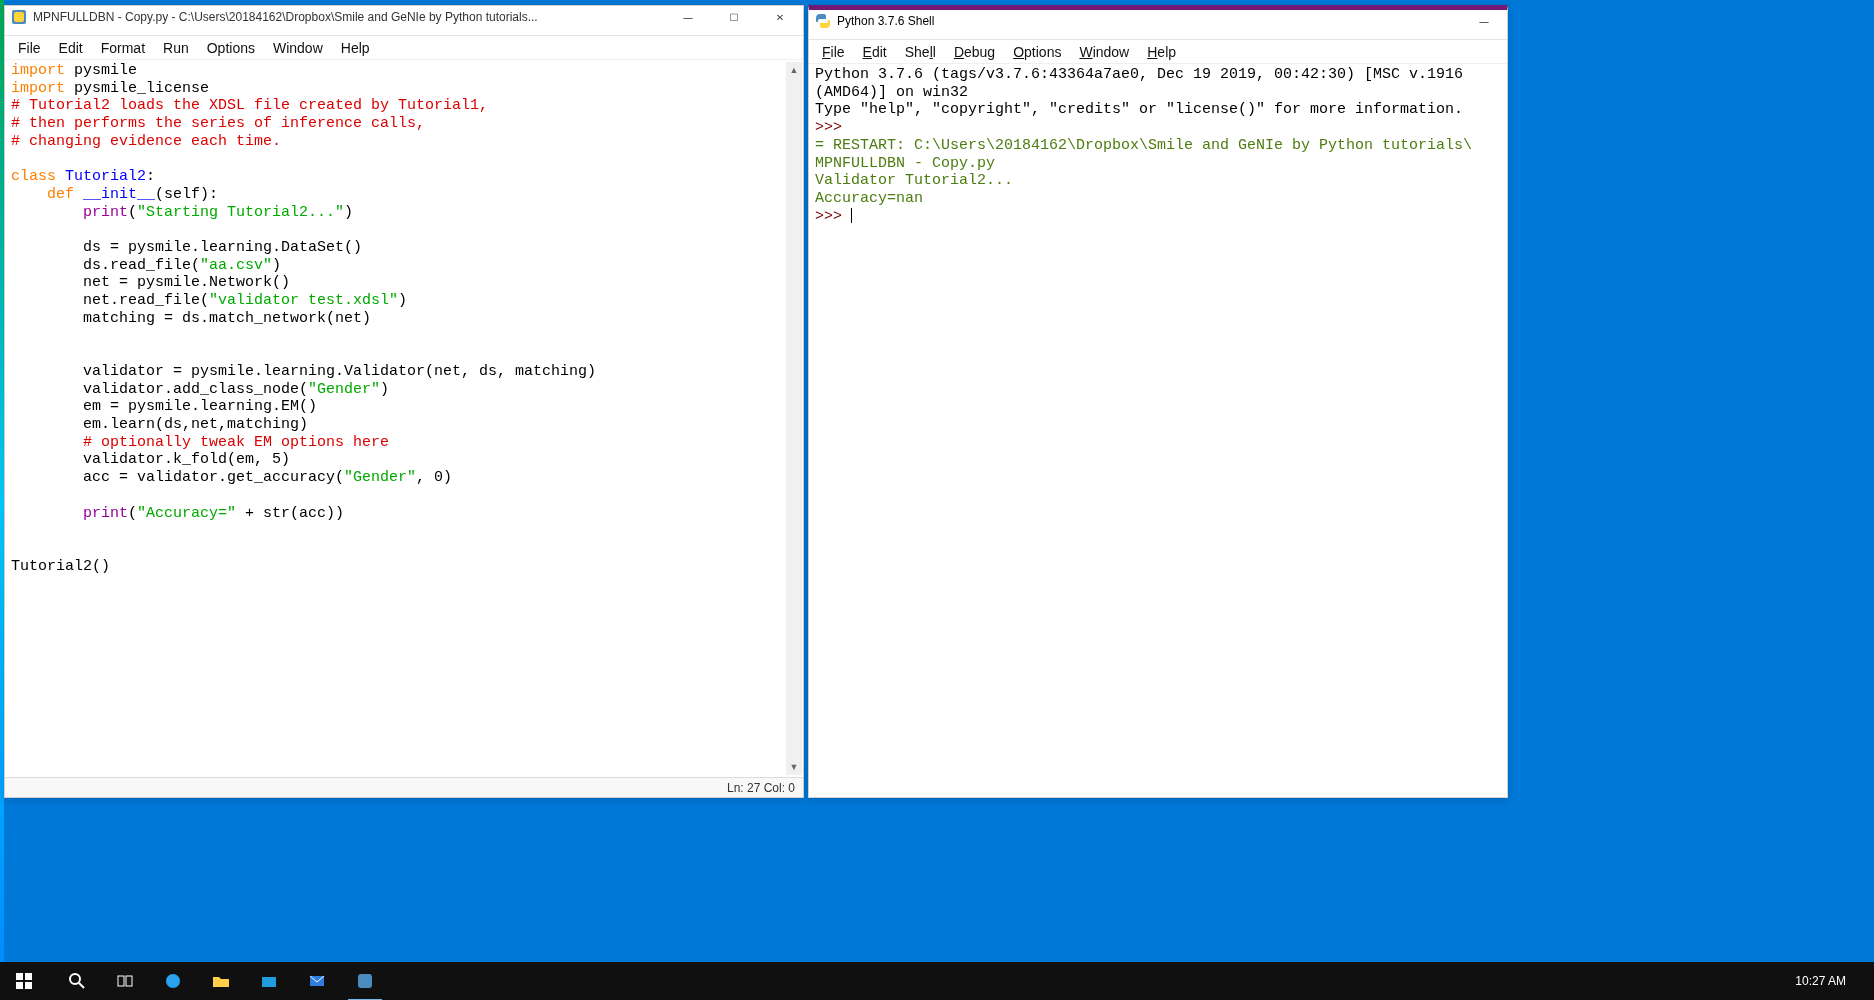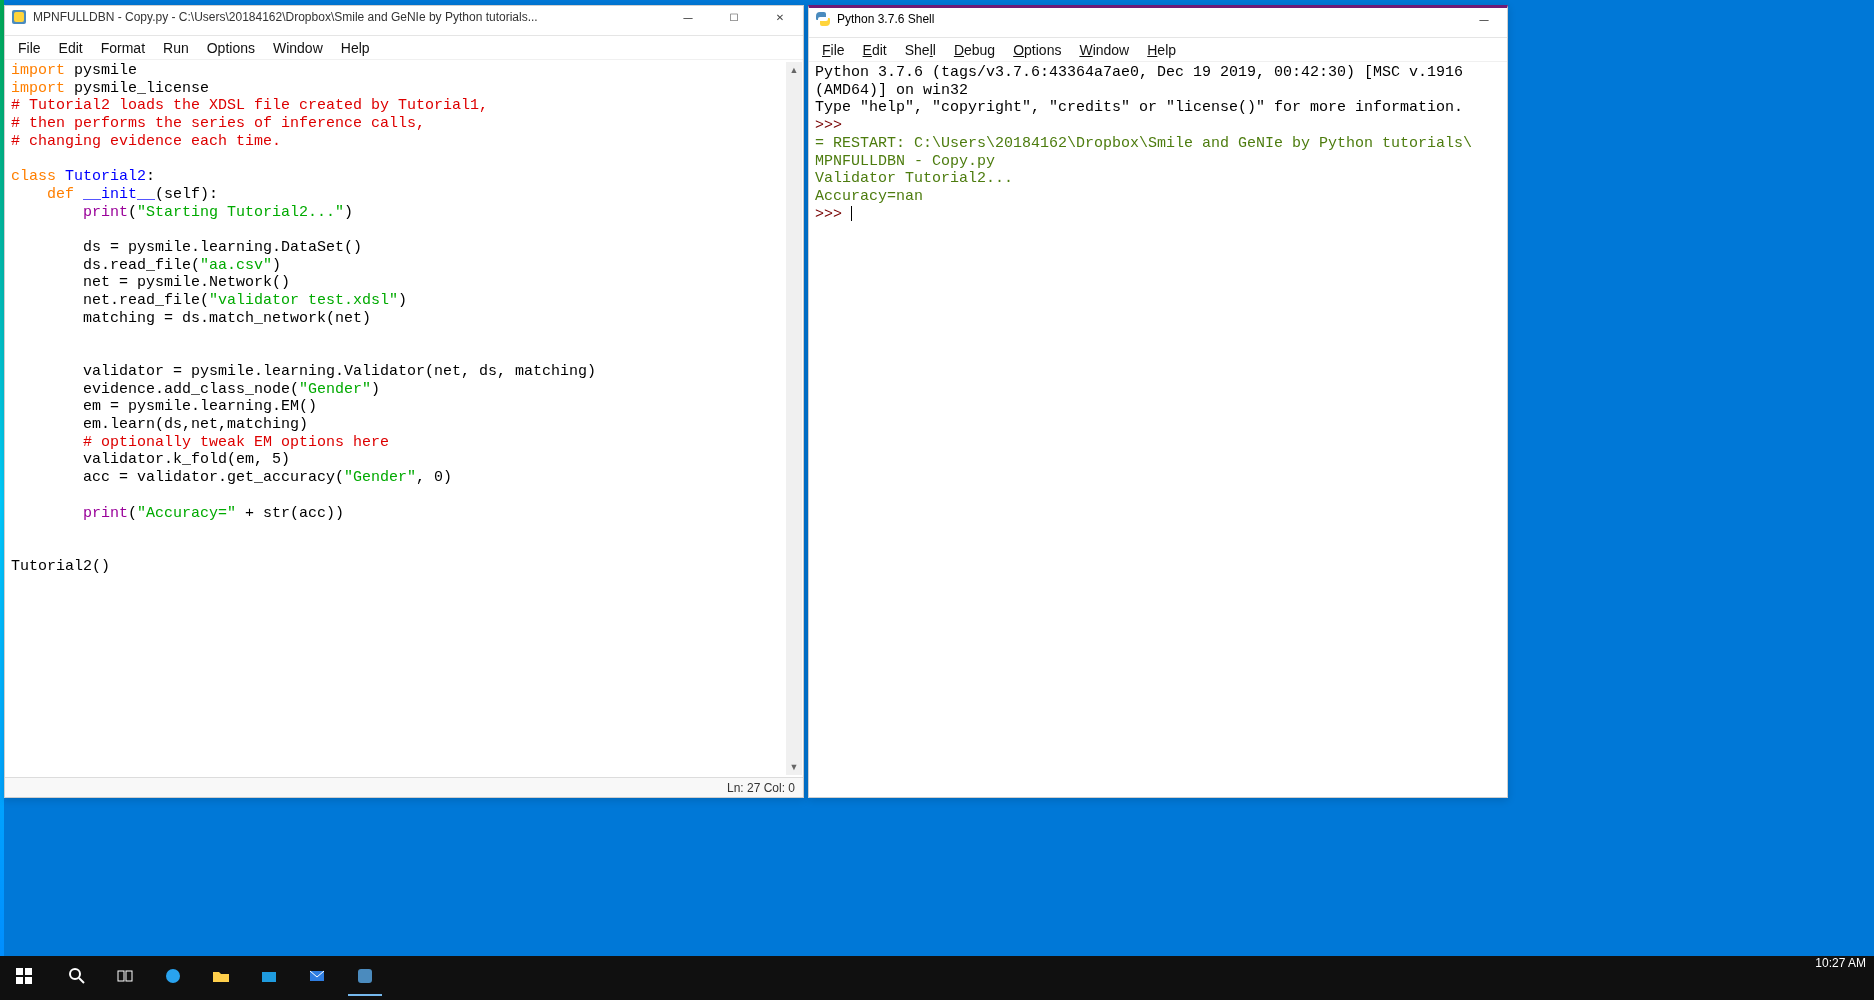--- a/index.html
+++ b/index.html
@@ -14,21 +14,21 @@
   .desktop-strip { position:absolute; left:0; top:0; width:4px; height:100%; background:linear-gradient(#0a5,#0cf,#08f); }
   .window {
     position:absolute;
     background:#fff;
     border:1px solid #cfcfcf;
     box-shadow:0 2px 8px rgba(0,0,0,.15);
     display:flex;
     flex-direction:column;
   }
   .editor-window { left:4px; top:5px; width:800px; height:793px; }
-  .shell-window  { left:808px; top:5px; width:700px; height:793px; border-top:3px solid #701a75; }
+  .shell-window  { left:808px; top:5px; width:700px; height:793px; border-top:5px solid #701a75; }
   .titlebar {
     height:30px;
     display:flex;
     align-items:center;
     padding:0 0 8px 6px;
     font-size:12px;
     color:#333;
     background:#fff;
     border-bottom:1px solid #e5e5e5;
   }
@@ -92,25 +92,25 @@
     background:#f8f8f8;
     margin-top:29px;
   }
   .scroll-stub { position:absolute; right:1px; top:56px; bottom:22px; width:16px; background:#f0f0f0; }
   .scroll-stub .arr { height:16px; display:flex;align-items:center;justify-content:center;font-size:9px;color:#666;}
   .cursor-blink { display:inline-block; width:1px; height:15px; background:#000; vertical-align:middle;
                   animation:bl 1s steps(1) infinite;}
   @keyframes bl{50%{opacity:0;}}
 
   .taskbar {
-    position:absolute; left:0; right:0; bottom:0; height:44px;
+    position:absolute; left:0; right:0; bottom:0; height:38px;
     background:#101010;
-    display:flex; 
+    display:flex; align-items:center;
     color:#fff; font-size:12px;
-    padding-right:2px;
+    padding-right:22px;
   }
   .taskbar .t-left { width:48px; height:40px; display:flex;align-items:center;justify-content:center;}
   .taskbar .t-icons { display:flex; gap:2px; margin-left:6px;}
   .taskbar .t-icons .ti { width:46px; height:40px; display:flex;align-items:center;justify-content:center; position:relative;}
   .taskbar .t-icons .ti.active::after{content:"";position:absolute;left:6px;right:6px;bottom:0;height:2px;background:#76b9ed;}
   .taskbar .t-spacer{flex:1;}
   .taskbar .clock { text-align:right; line-height:14px; font-size:12px; padding:0 6px;}
   .svg16{width:16px;height:16px;}
   .svg20{width:20px;height:20px;}
 </style>
@@ -153,21 +153,21 @@
 <span>        </span><span class="bi">print</span><span>(</span><span class="str">"Starting Tutorial2..."</span><span>)</span>
 <span></span>
 <span>        ds = pysmile.learning.DataSet()</span>
 <span>        ds.read_file(</span><span class="str">"aa.csv"</span><span>)</span>
 <span>        net = pysmile.Network()</span>
 <span>        net.read_file(</span><span class="str">"validator test.xdsl"</span><span>)</span>
 <span>        matching = ds.match_network(net)</span>
 <span></span>
 <span></span>
 <span>        validator = pysmile.learning.Validator(net, ds, matching)</span>
-<span>        evidence.add_class_node(</span><span class="str">"Gender"</span><span>)</span>
+<span>        validator.add_class_node(</span><span class="str">"Gender"</span><span>)</span>
 <span>        em = pysmile.learning.EM()</span>
 <span>        em.learn(ds,net,matching)</span>
 <span class="cmt">        # optionally tweak EM options here</span>
 <span>        validator.k_fold(em, 5)</span>
 <span>        acc = validator.get_accuracy(</span><span class="str">"Gender"</span><span>, 0)</span>
 <span></span>
 <span>        </span><span class="bi">print</span><span>(</span><span class="str">"Accuracy="</span><span> + str(acc))</span>
 <span></span>
 <span></span>
 <span>Tutorial2()</span>

